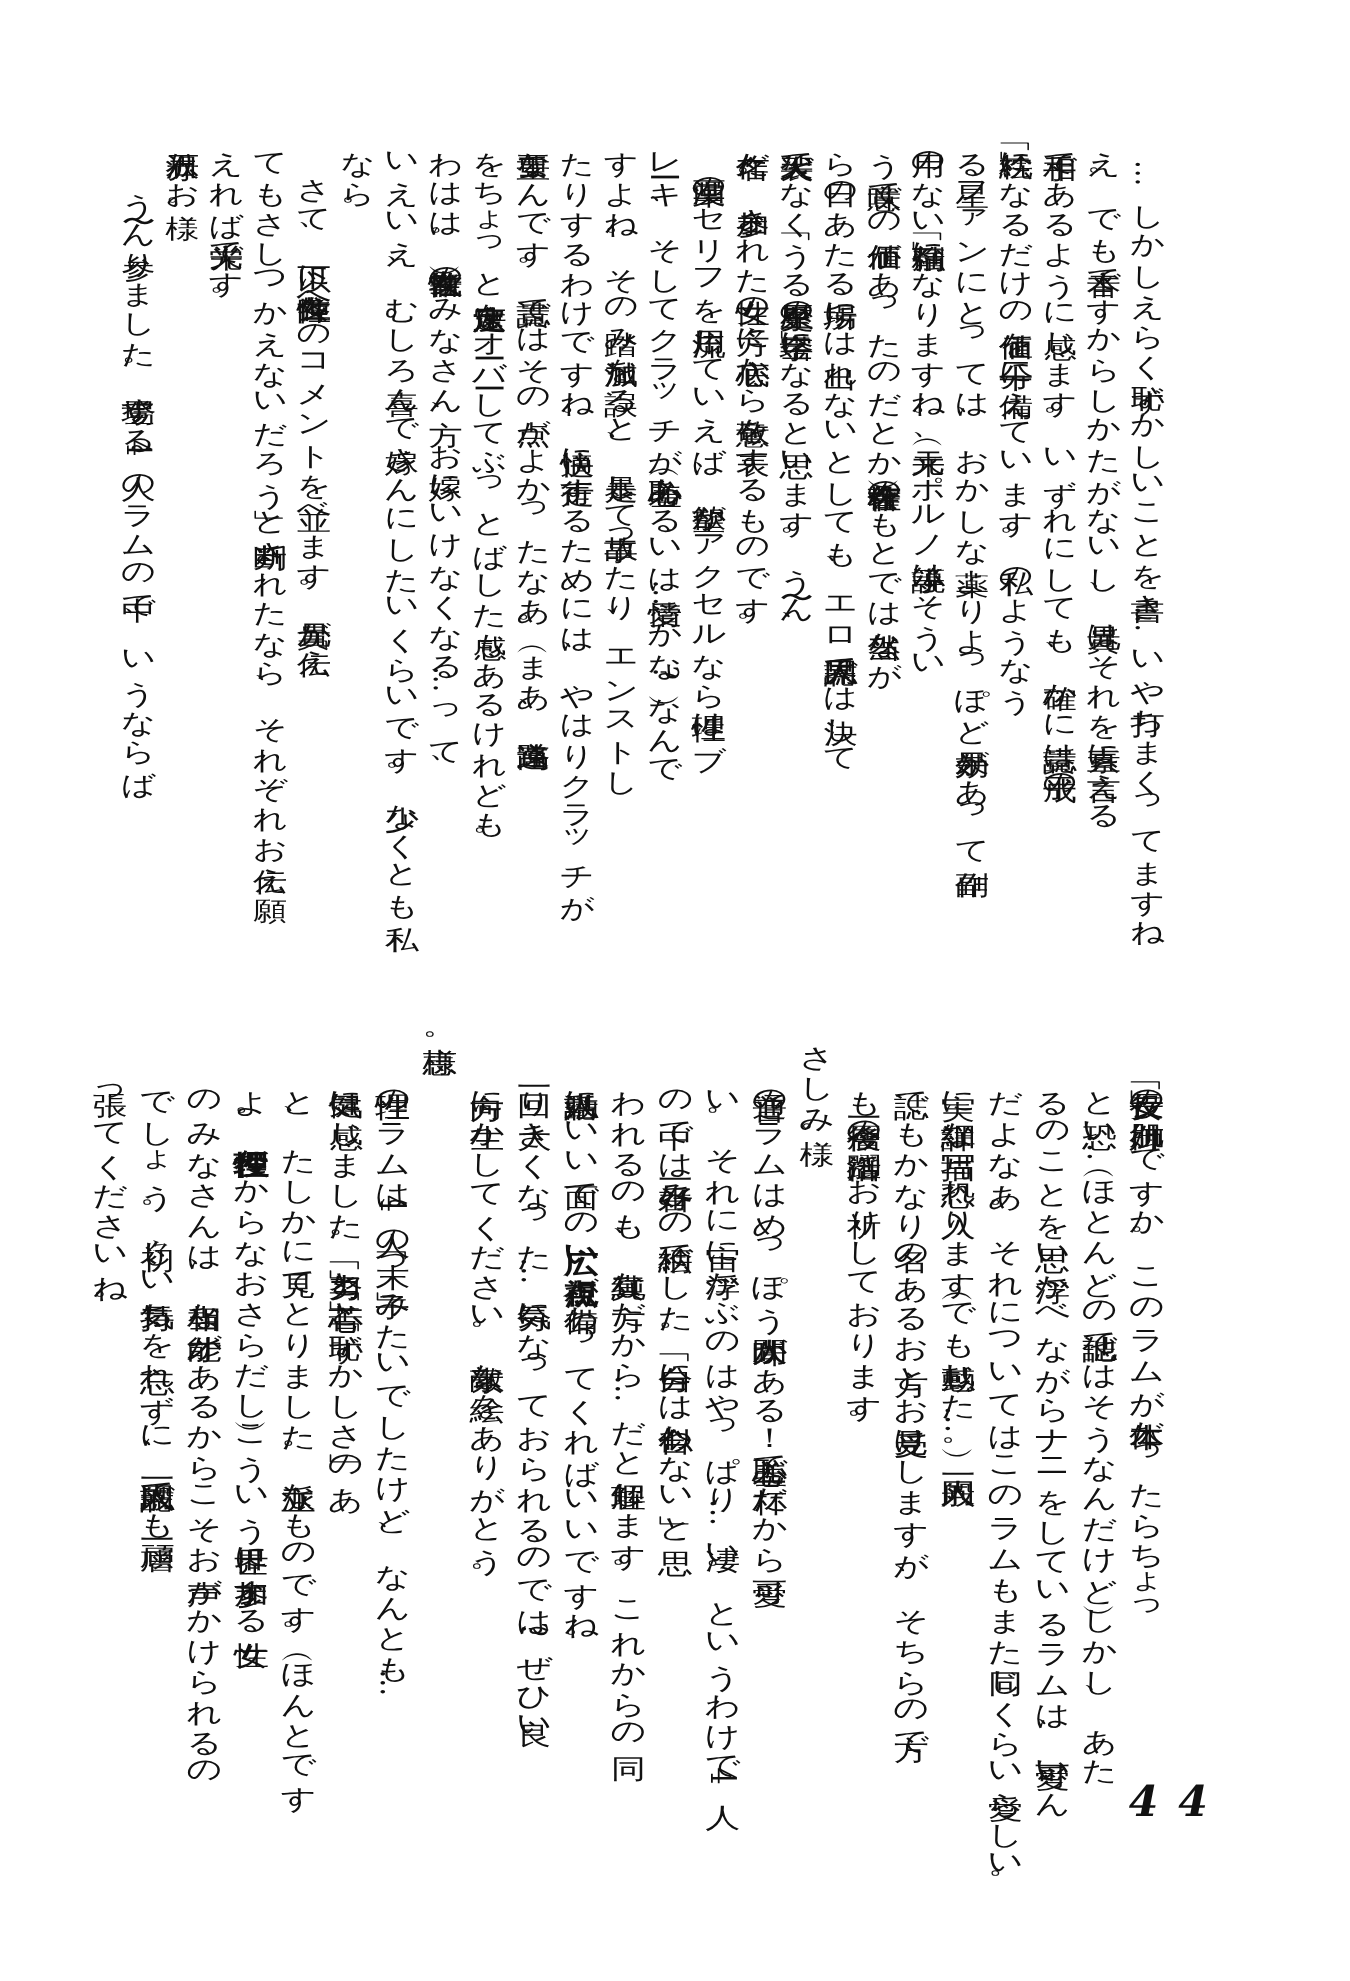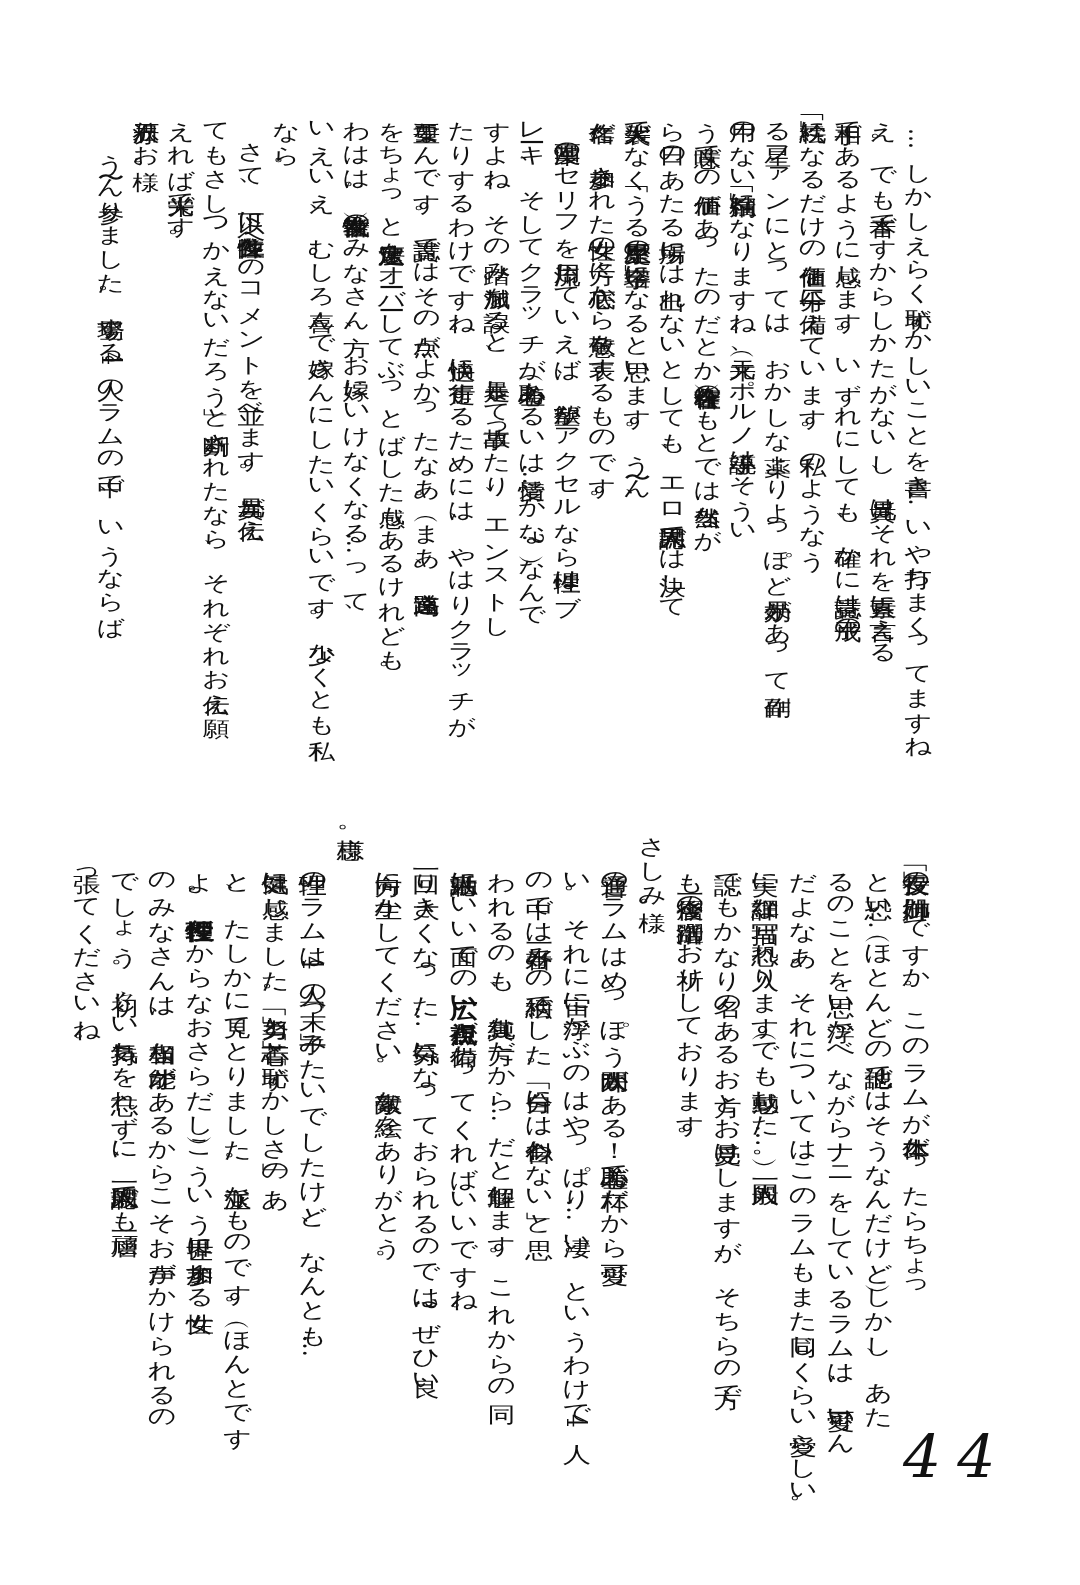--- a/index.html
+++ b/index.html
@@ -41,22 +41,22 @@
     line-height: 29px;
   }
   .bottom-block .col { padding-top: 36px; }
   .bottom-block .col.heading { padding-top: 0; }
   .bold-seg { font-weight: 700; }
   .page-number {
     position: absolute;
     left: 903px; top: 1422px;
     font-family: "DejaVu Serif", "Liberation Serif", serif;
     font-style: italic;
-    font-weight: 400;
-    font-size: 60px;
+    font-weight: 700;
+    font-size: 34px;
     letter-spacing: 16px;
     color: #111111;
   }
 </style>
 </head>
 <body>
 
 <div class="page">
 
   <div class="vblock top-block" id="top-block">

